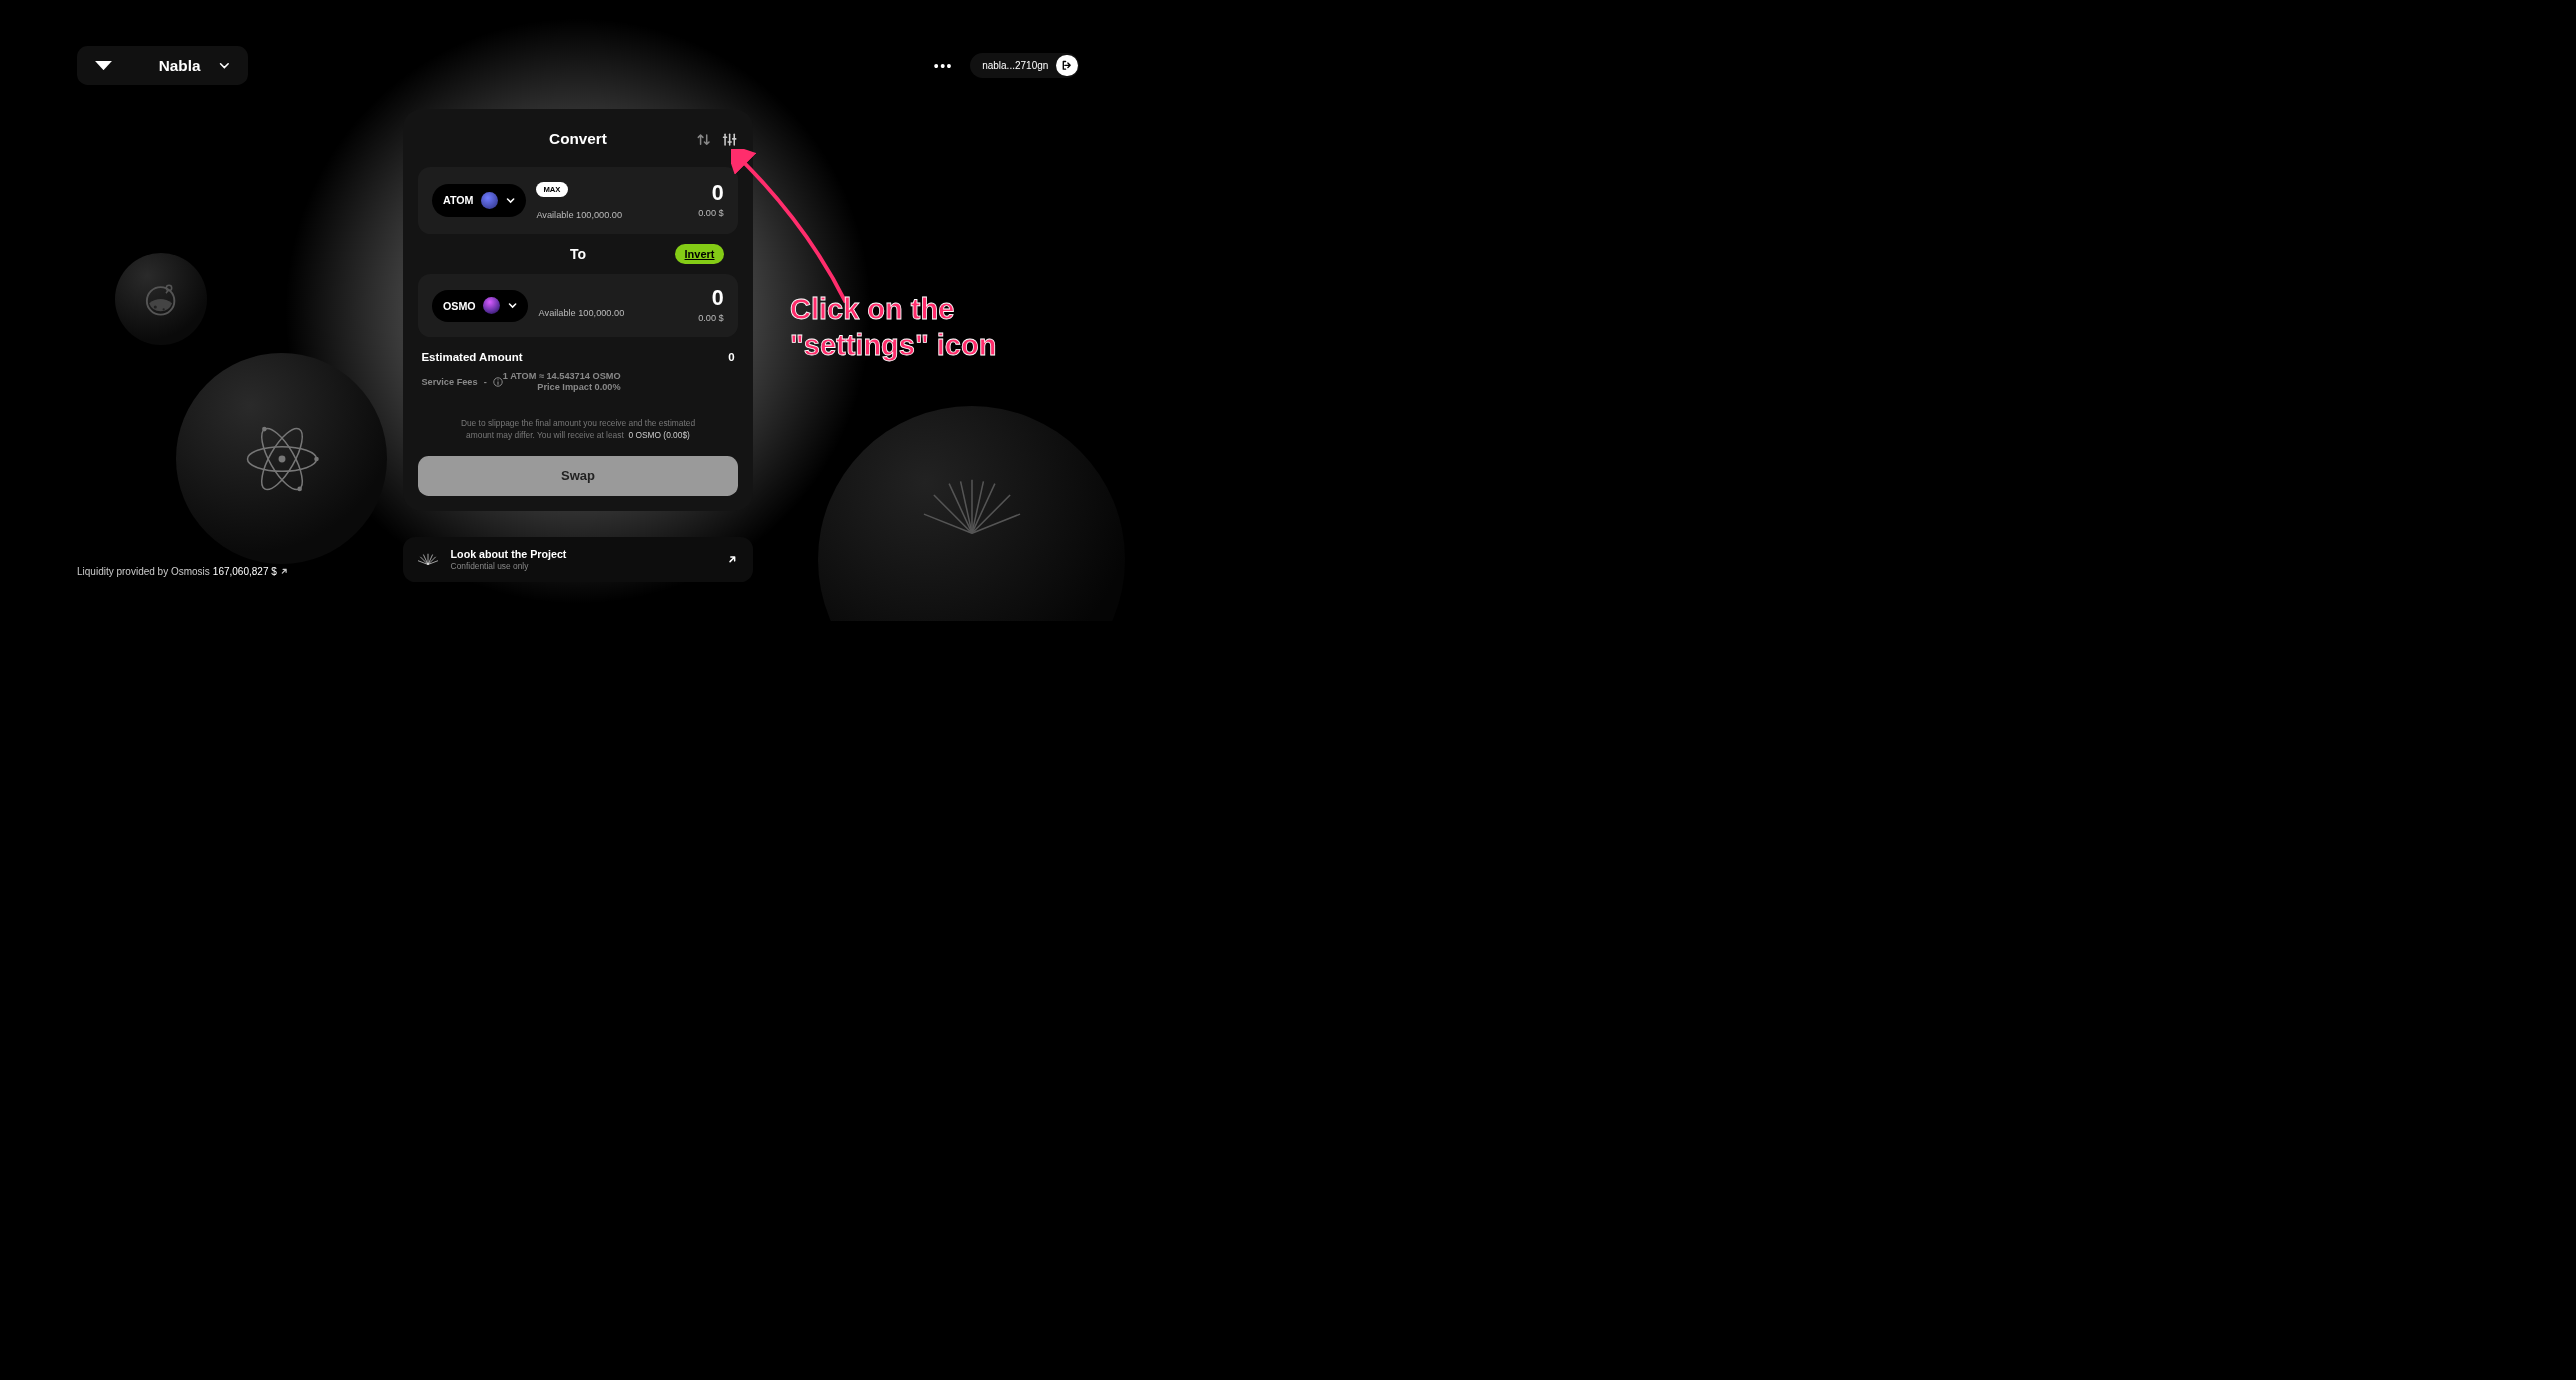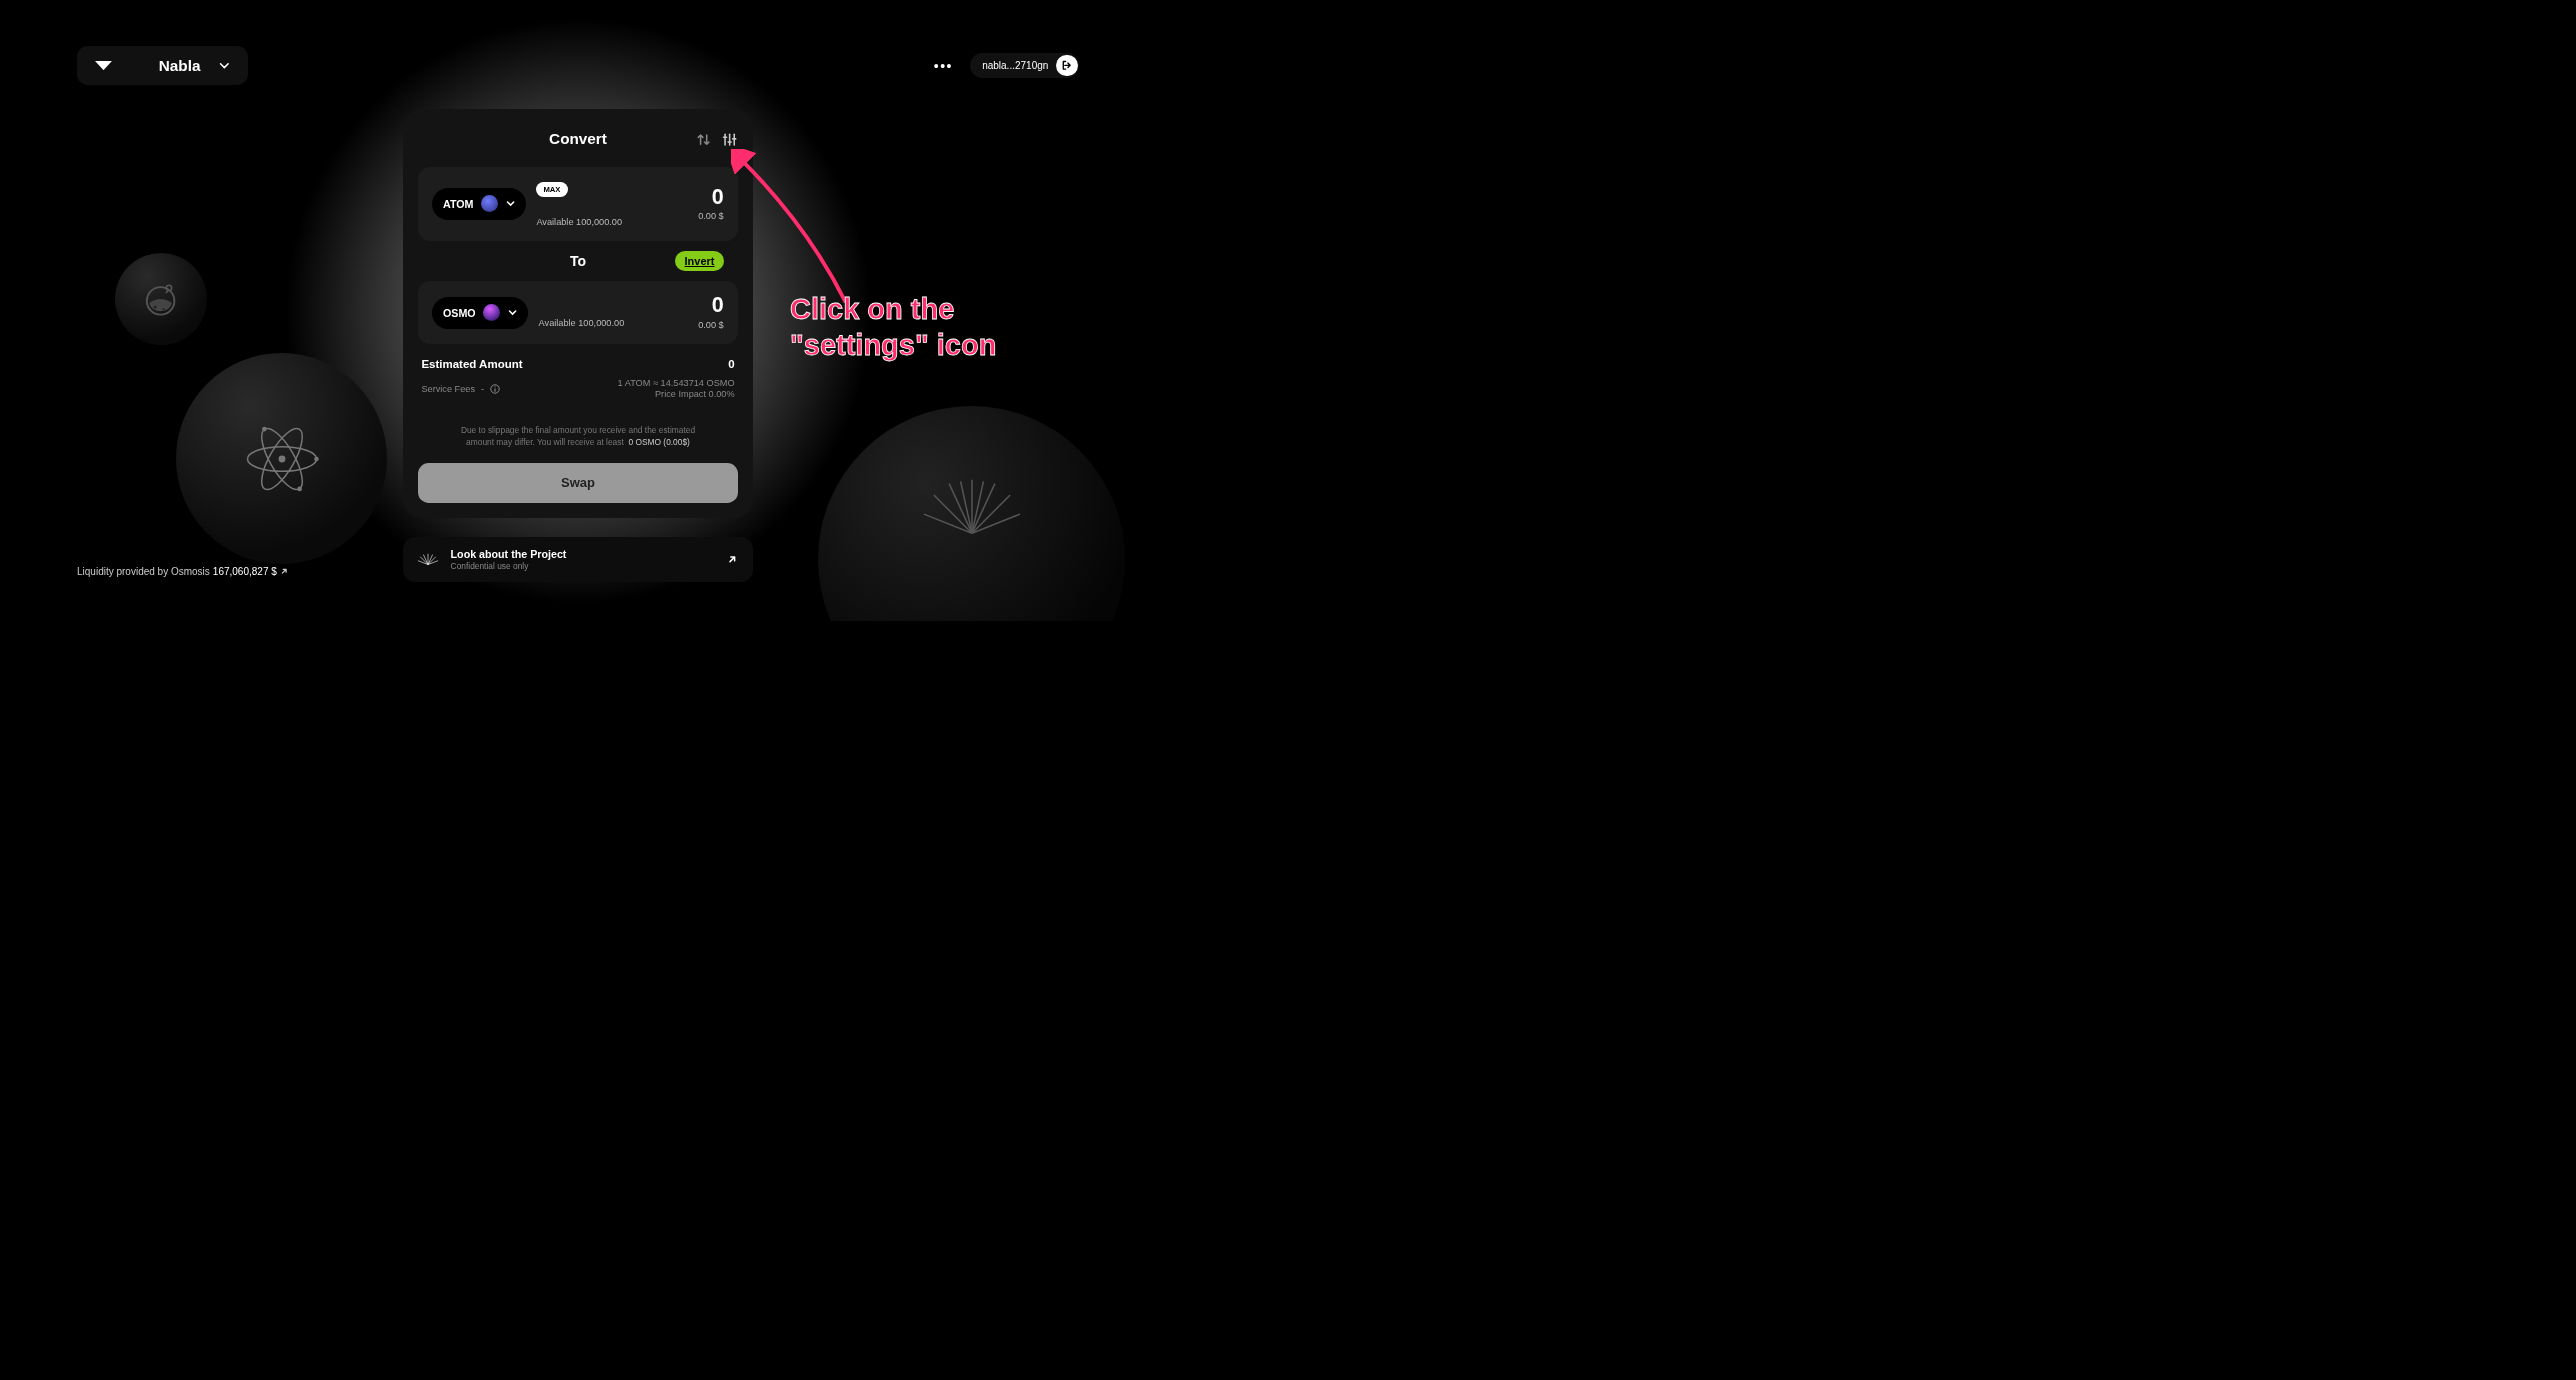--- a/index.html
+++ b/index.html
@@ -173,21 +173,21 @@
   background: #fff;
   color: #000;
   border: none;
   border-radius: 77px;
   font-size: 7.7px;
   font-weight: 700;
   padding: 3.1px 7px;
   cursor: pointer;
   margin-bottom: 13px;
 }
-.avail-text { font-size: 9.2px; color: #bbb; margin-top: 7px; }
+.avail-text { font-size: 9.2px; color: #bbb; }
 .amount-col { text-align: right; }
 .amount-val { font-size: 21.5px; font-weight: 600; line-height:1; }
 .amount-usd { font-size: 9.2px; color: #bbb; margin-top: 3.1px; }
 
 .to-row {
   display: flex;
   align-items: center;
   justify-content: center;
   position: relative;
   padding: 12.3px 0;
@@ -211,24 +211,25 @@
 }
 .est-row {
   display: flex;
   justify-content: space-between;
   align-items: flex-end;
 }
 .est-label { font-size: 11.5px; font-weight: 700; }
 .est-val { font-size: 11.5px; font-weight:600; }
 .fees-row {
   display: flex;
-  justify-content: space-between;
+  justify-content: flex-start;
   margin-top: 7.7px;
   font-size: 9.2px;
   color: #888;
+  font-weight: bold;
 }
 .fees-left { display:flex; gap:6.1px; align-items:center; }
 .rate-col { text-align: right; }
 .rate-col div { margin-bottom:1.5px;}
 .slippage-note {
   font-size: 8.4px;
   color: #777;
   text-align: center;
   margin-top: 23px;
   line-height: 1.5;

